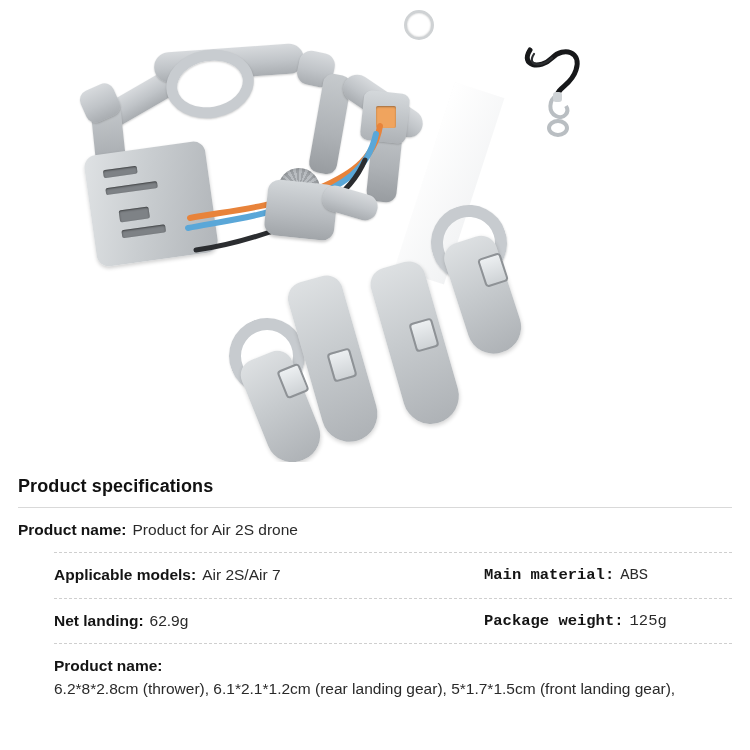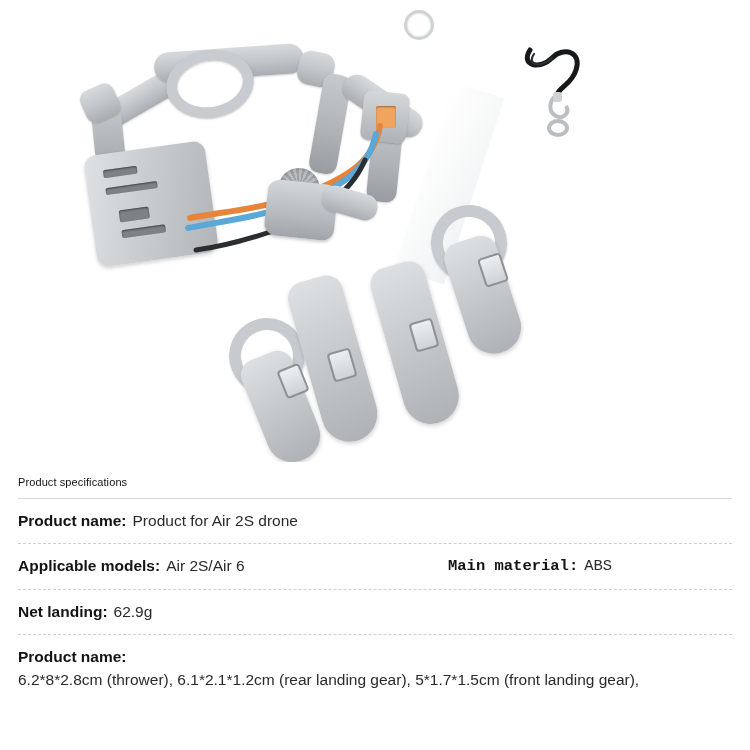--- a/index.html
+++ b/index.html
@@ -164,36 +164,37 @@
   
   .specs {
     position: absolute;
     left: 0;
     top: 462px;
     width: 750px;
     padding: 0 18px;
     box-sizing: border-box;
   }
   .specs-title {
-    font-size: 11px;
-    font-weight: normal;
+    font-size: 18px;
+    font-weight: bold;
     color: #111;
     padding: 14px 0 10px 0;
     letter-spacing: .1px;
   }
   .row {
     display: flex;
     align-items: flex-start;
     border-top: 1px solid #d9d9d9;
     padding: 11px 0 11px 0;
     font-size: 15.5px;
     line-height: 1.45;
   }
   .row.dashed {
     border-top: 1px dashed #cfcfcf;
+    margin-left: 36px;
   }
   .cell {
     display: flex;
     flex-wrap: wrap;
     align-items: baseline;
   }
   .cell-left { width: 430px; }
   .cell-right { flex: 1; font-family: Liberation Mono, monospace; }
   .k {
     font-weight: bold;
@@ -293,33 +294,37 @@
     <div class="row row-full">
       <div class="cell cell-left">
         <span class="k">Product name:</span>
         <span class="v">Product for Air 2S drone</span>
       </div>
     </div>
 
     <div class="row dashed">
       <div class="cell cell-left">
         <span class="k">Applicable models:</span>
-        <span class="v">Air 2S/Air 6</span>
+        <span class="v">Air 2S/Air 7</span>
       </div>
       <div class="cell cell-right">
         <span class="k">Main material:</span>
         <span class="v">ABS</span>
       </div>
     </div>
 
     <div class="row dashed">
       <div class="cell cell-left">
         <span class="k">Net landing:</span>
         <span class="v">62.9g</span>
       </div>
+      <div class="cell cell-right">
+        <span class="k">Package weight:</span>
+        <span class="v">125g</span>
+      </div>
     </div>
 
     <div class="row dashed row-full">
       <div class="cell cell-left">
         <span class="k">Product name:</span>
         <span class="v">6.2*8*2.8cm (thrower), 6.1*2.1*1.2cm (rear landing gear), 5*1.7*1.5cm (front landing gear),</span>
       </div>
     </div>
 
   </div>

